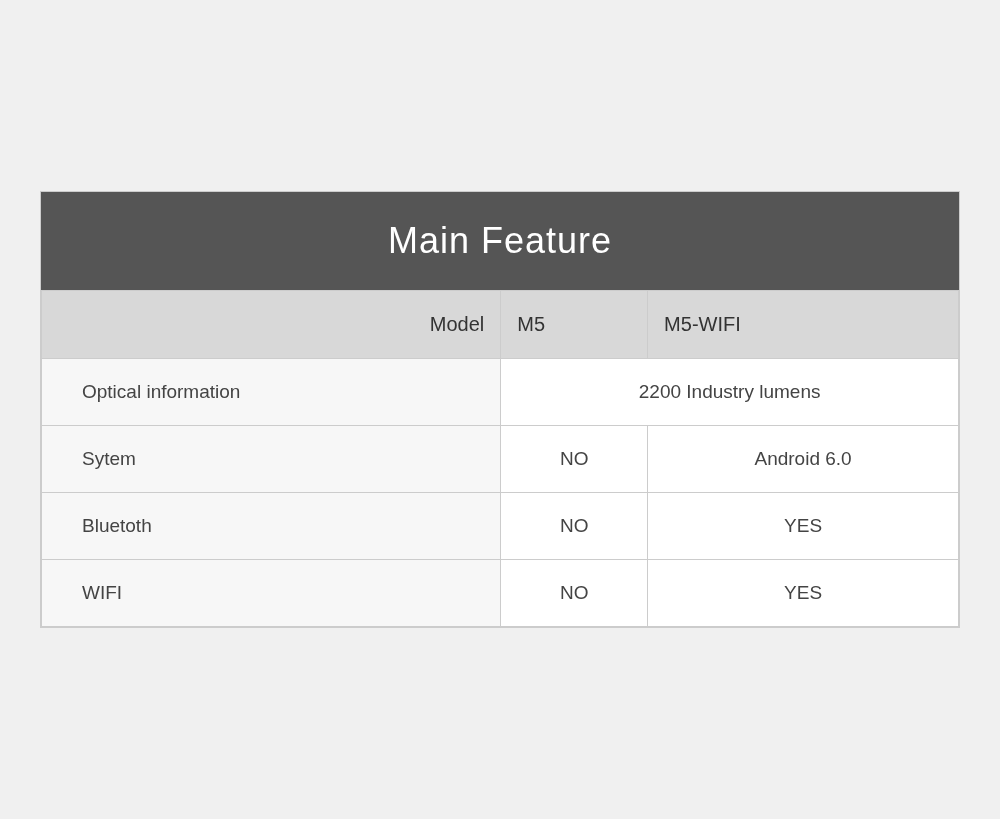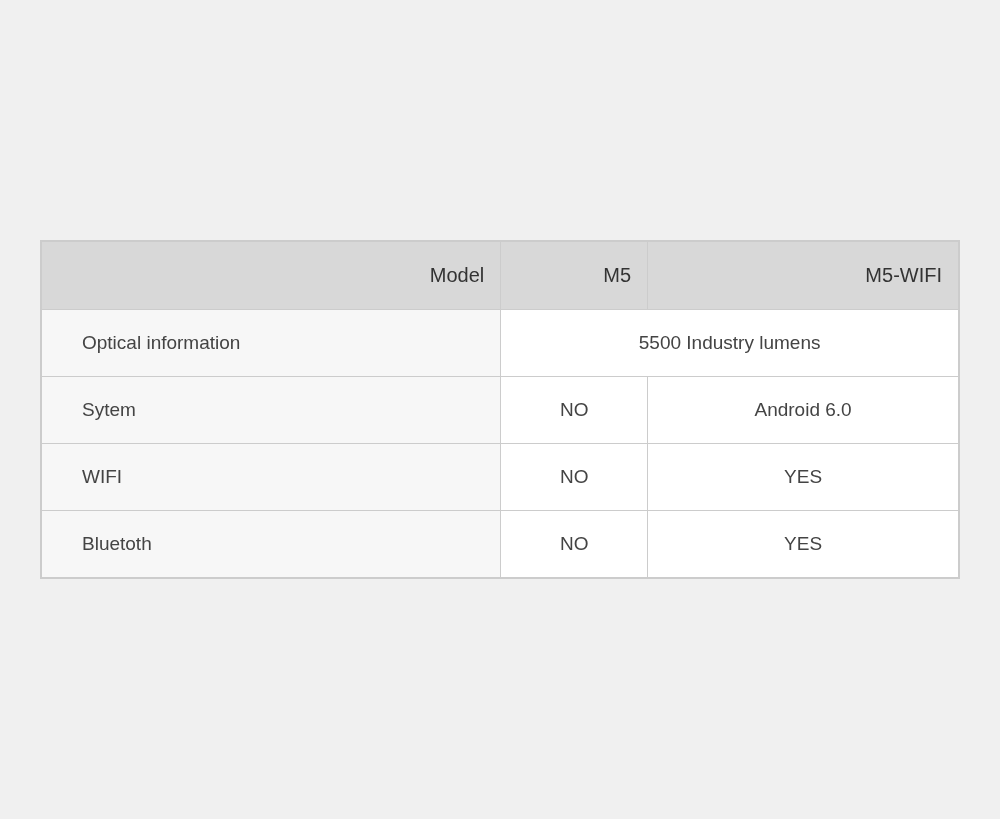--- a/index.html
+++ b/index.html
@@ -39,21 +39,21 @@
 
     table {
       width: 100%;
       border-collapse: collapse;
       background: #ffffff;
     }
 
     thead tr th {
       background: #d8d8d8;
       padding: 22px 16px;
-      text-align: right;
+      text-align: left;
       font-size: 20px;
       font-weight: 400;
       color: #333333;
       border: 1px solid #cccccc;
     }
 
     thead tr th:first-child {
       text-align: right;
       padding-left: 40px;
     }
@@ -74,43 +74,46 @@
     }
 
     tbody tr {
       background: #ffffff;
     }
   </style>
 </head>
 <body>
 
 <div class="table-container">
+  <div class="table-header">
+    <h1>Main Feature</h1>
+  </div>
   <table>
     <thead>
       <tr>
         <th>Model</th>
         <th>M5</th>
         <th>M5-WIFI</th>
       </tr>
     </thead>
     <tbody id="table-body">
     <tr>
           <td>Optical information</td>
-          <td colspan="2">5500 Industry lumens</td>
+          <td colspan="2">2200 Industry lumens</td>
         </tr>
         <tr>
           <td>Sytem</td>
           <td>NO</td>
           <td>Android 6.0</td>
         </tr>
         <tr>
-          <td>WIFI</td>
+          <td>Bluetoth</td>
           <td>NO</td>
           <td>YES</td>
         </tr>
         <tr>
-          <td>Bluetoth</td>
+          <td>WIFI</td>
           <td>NO</td>
           <td>YES</td>
         </tr>
       </tbody>
   </table>
 </div>
 
 </body></html>

